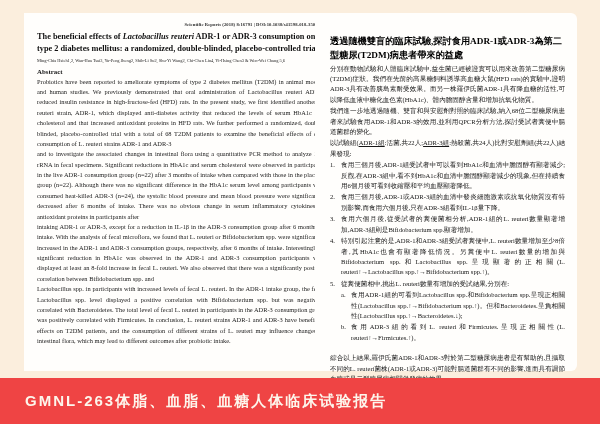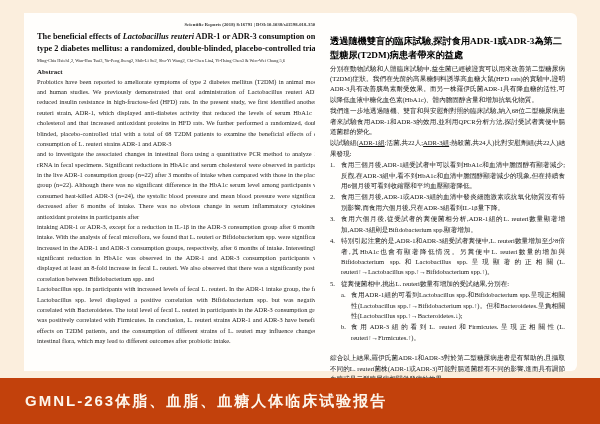--- a/index.html
+++ b/index.html
@@ -52,21 +52,21 @@
   .li .num{flex:none;width:11px;}
   .li .txt{flex:1;text-align:justify;}
   .sub{margin-left:11px;}
   .sub .num{width:10px;}
   .uline{text-decoration:underline;}
   .cn-conclusion{margin-top:10px;text-align:justify;}
 
   
   .footer-band{
     position:absolute;left:0;top:378px;width:600px;height:46px;
-    background:#c2410c;display:flex;align-items:center;
+    background:#ef4444;display:flex;align-items:center;
     box-sizing:border-box;padding-left:25px;
   }
   .footer-title{
     font-family:"Liberation Sans", sans-serif;
     font-weight:bold;font-size:15px;letter-spacing:2px;color:#fdf6ec;
   }
 </style>
 </head>
 <body>
 

